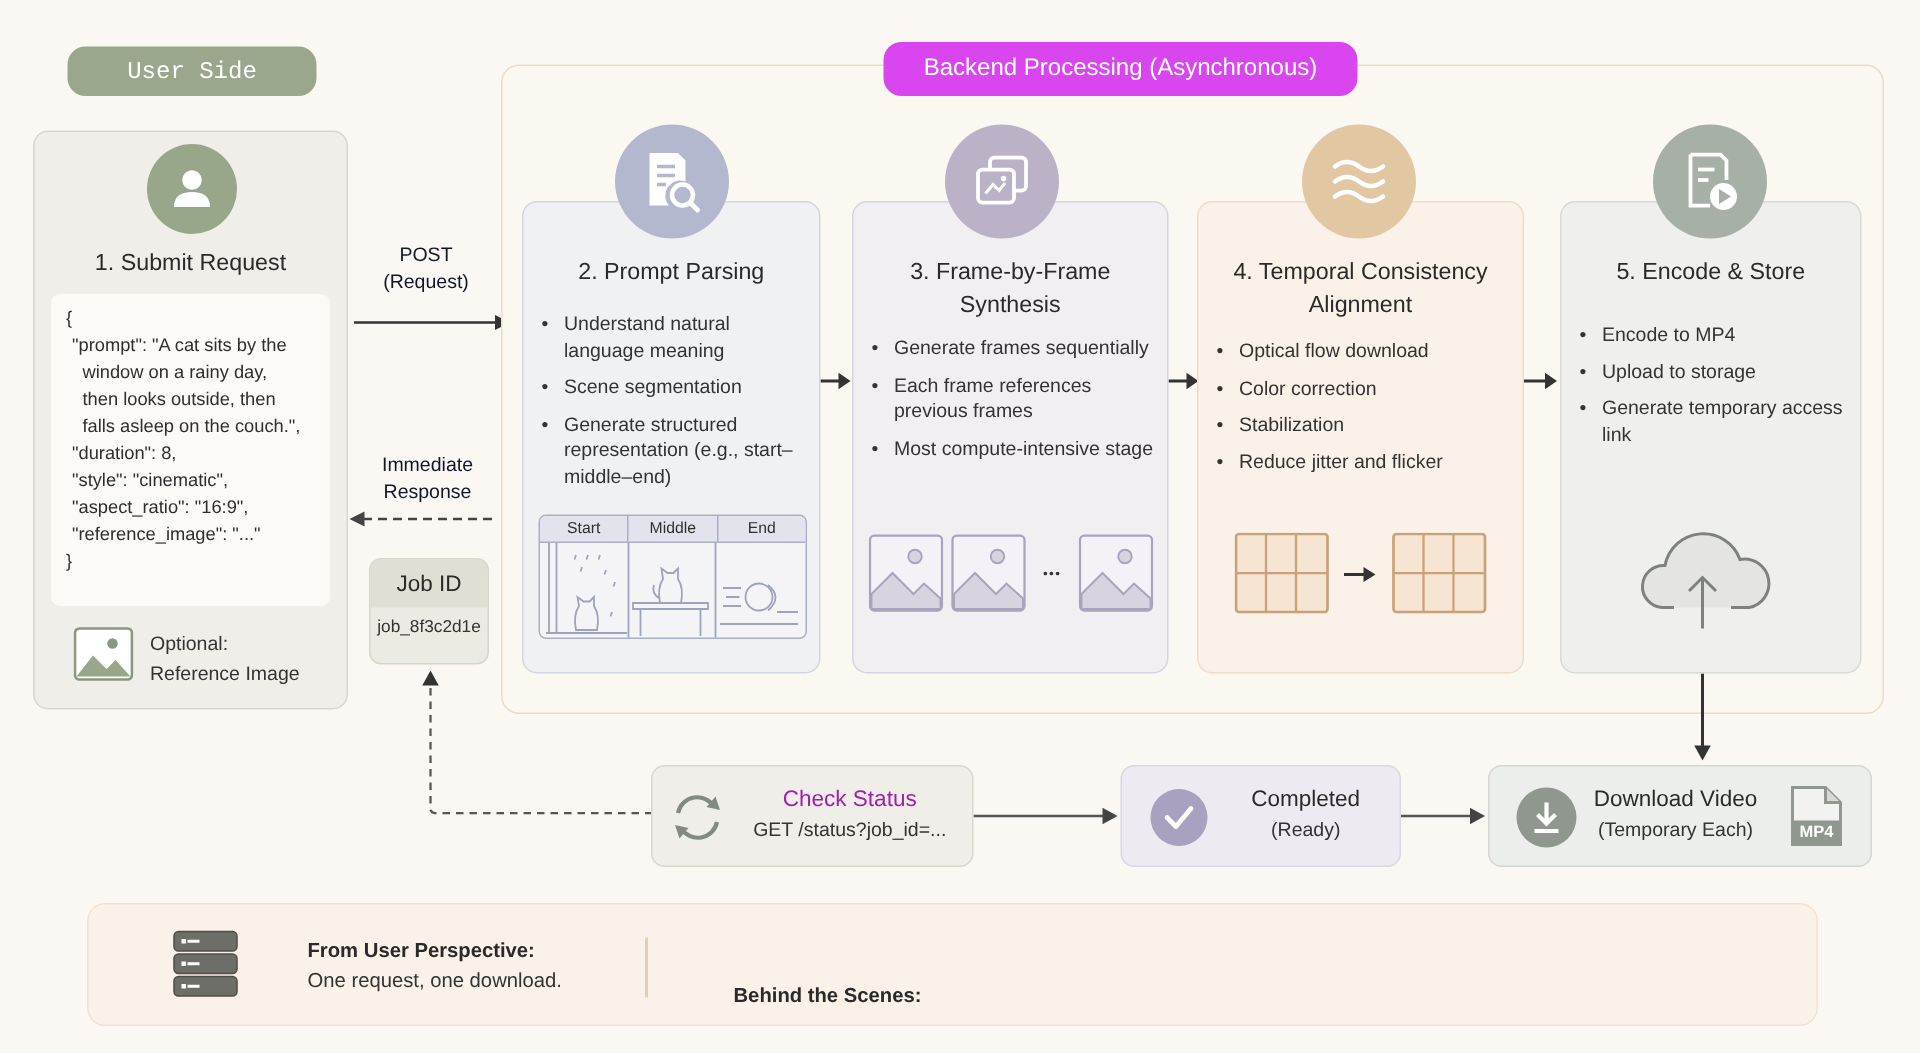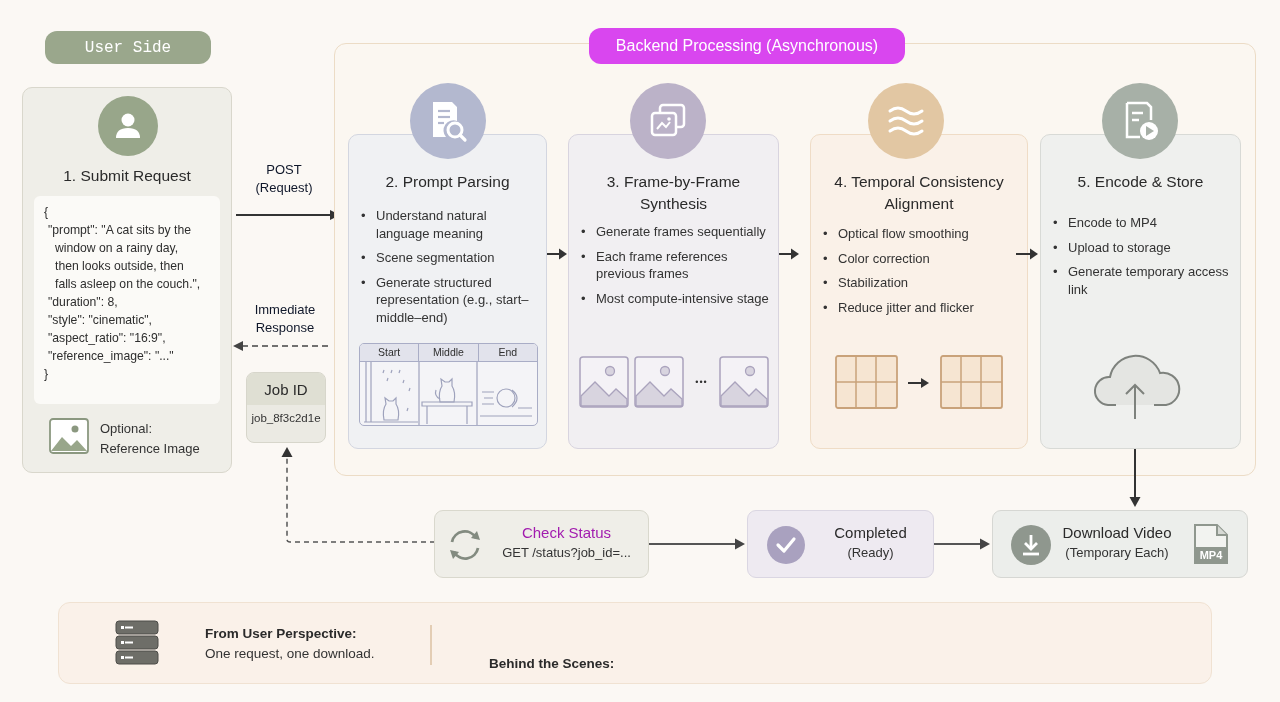--- a/index.html
+++ b/index.html
@@ -169,27 +169,27 @@
       <path d="M9 28 L14 22 L18 26 L22 21" fill="none" stroke="#fff" stroke-width="2"></path>
       <circle cx="21" cy="18" r="1.8" fill="#fff"></circle>
     </svg>
 </div>
 
 <svg class="abs" style="left:779px;top:247px;" width="22" height="14">
     <line x1="0" y1="7" x2="14" y2="7" stroke="#333" stroke-width="2"></line>
     <path d="M12 1.5 L20 7 L12 12.5 Z" fill="#333"></path>
   </svg>
 
-<div class="abs card" style="left:798px;top:134px;width:218px;height:315px;background:#faf1e8;border-color:#efdcc6;margin-left:12px;">
+<div class="abs card" style="left:798px;top:134px;width:218px;height:315px;background:#faf1e8;border-color:#efdcc6;">
   <div class="card-title" style="top:36px;">
     <div>4. Temporal Consistency</div>
     <div>Alignment</div>
   </div>
   <ul class="bul" style="left:9px;top:90px;width:200px;">
-    <li>Optical flow smoothing</li>
+    <li>Optical flow download</li>
     <li>Color correction</li>
     <li>Stabilization</li>
     <li>Reduce jitter and flicker</li>
   </ul>
   <svg class="abs" style="left:24px;top:220px;" width="170" height="56" viewBox="0 0 170 56">
     <g>
       <rect x="1" y="1" width="61" height="52" rx="2" fill="#f6e5d2" stroke="#c9a27a" stroke-width="1.8"></rect>
       <line x1="21" y1="1" x2="21" y2="53" stroke="#c9a27a" stroke-width="1.5"></line>
         <line x1="41" y1="1" x2="41" y2="53" stroke="#c9a27a" stroke-width="1.5"></line>
         <line x1="1" y1="27" x2="62" y2="27" stroke="#c9a27a" stroke-width="1.5"></line>

